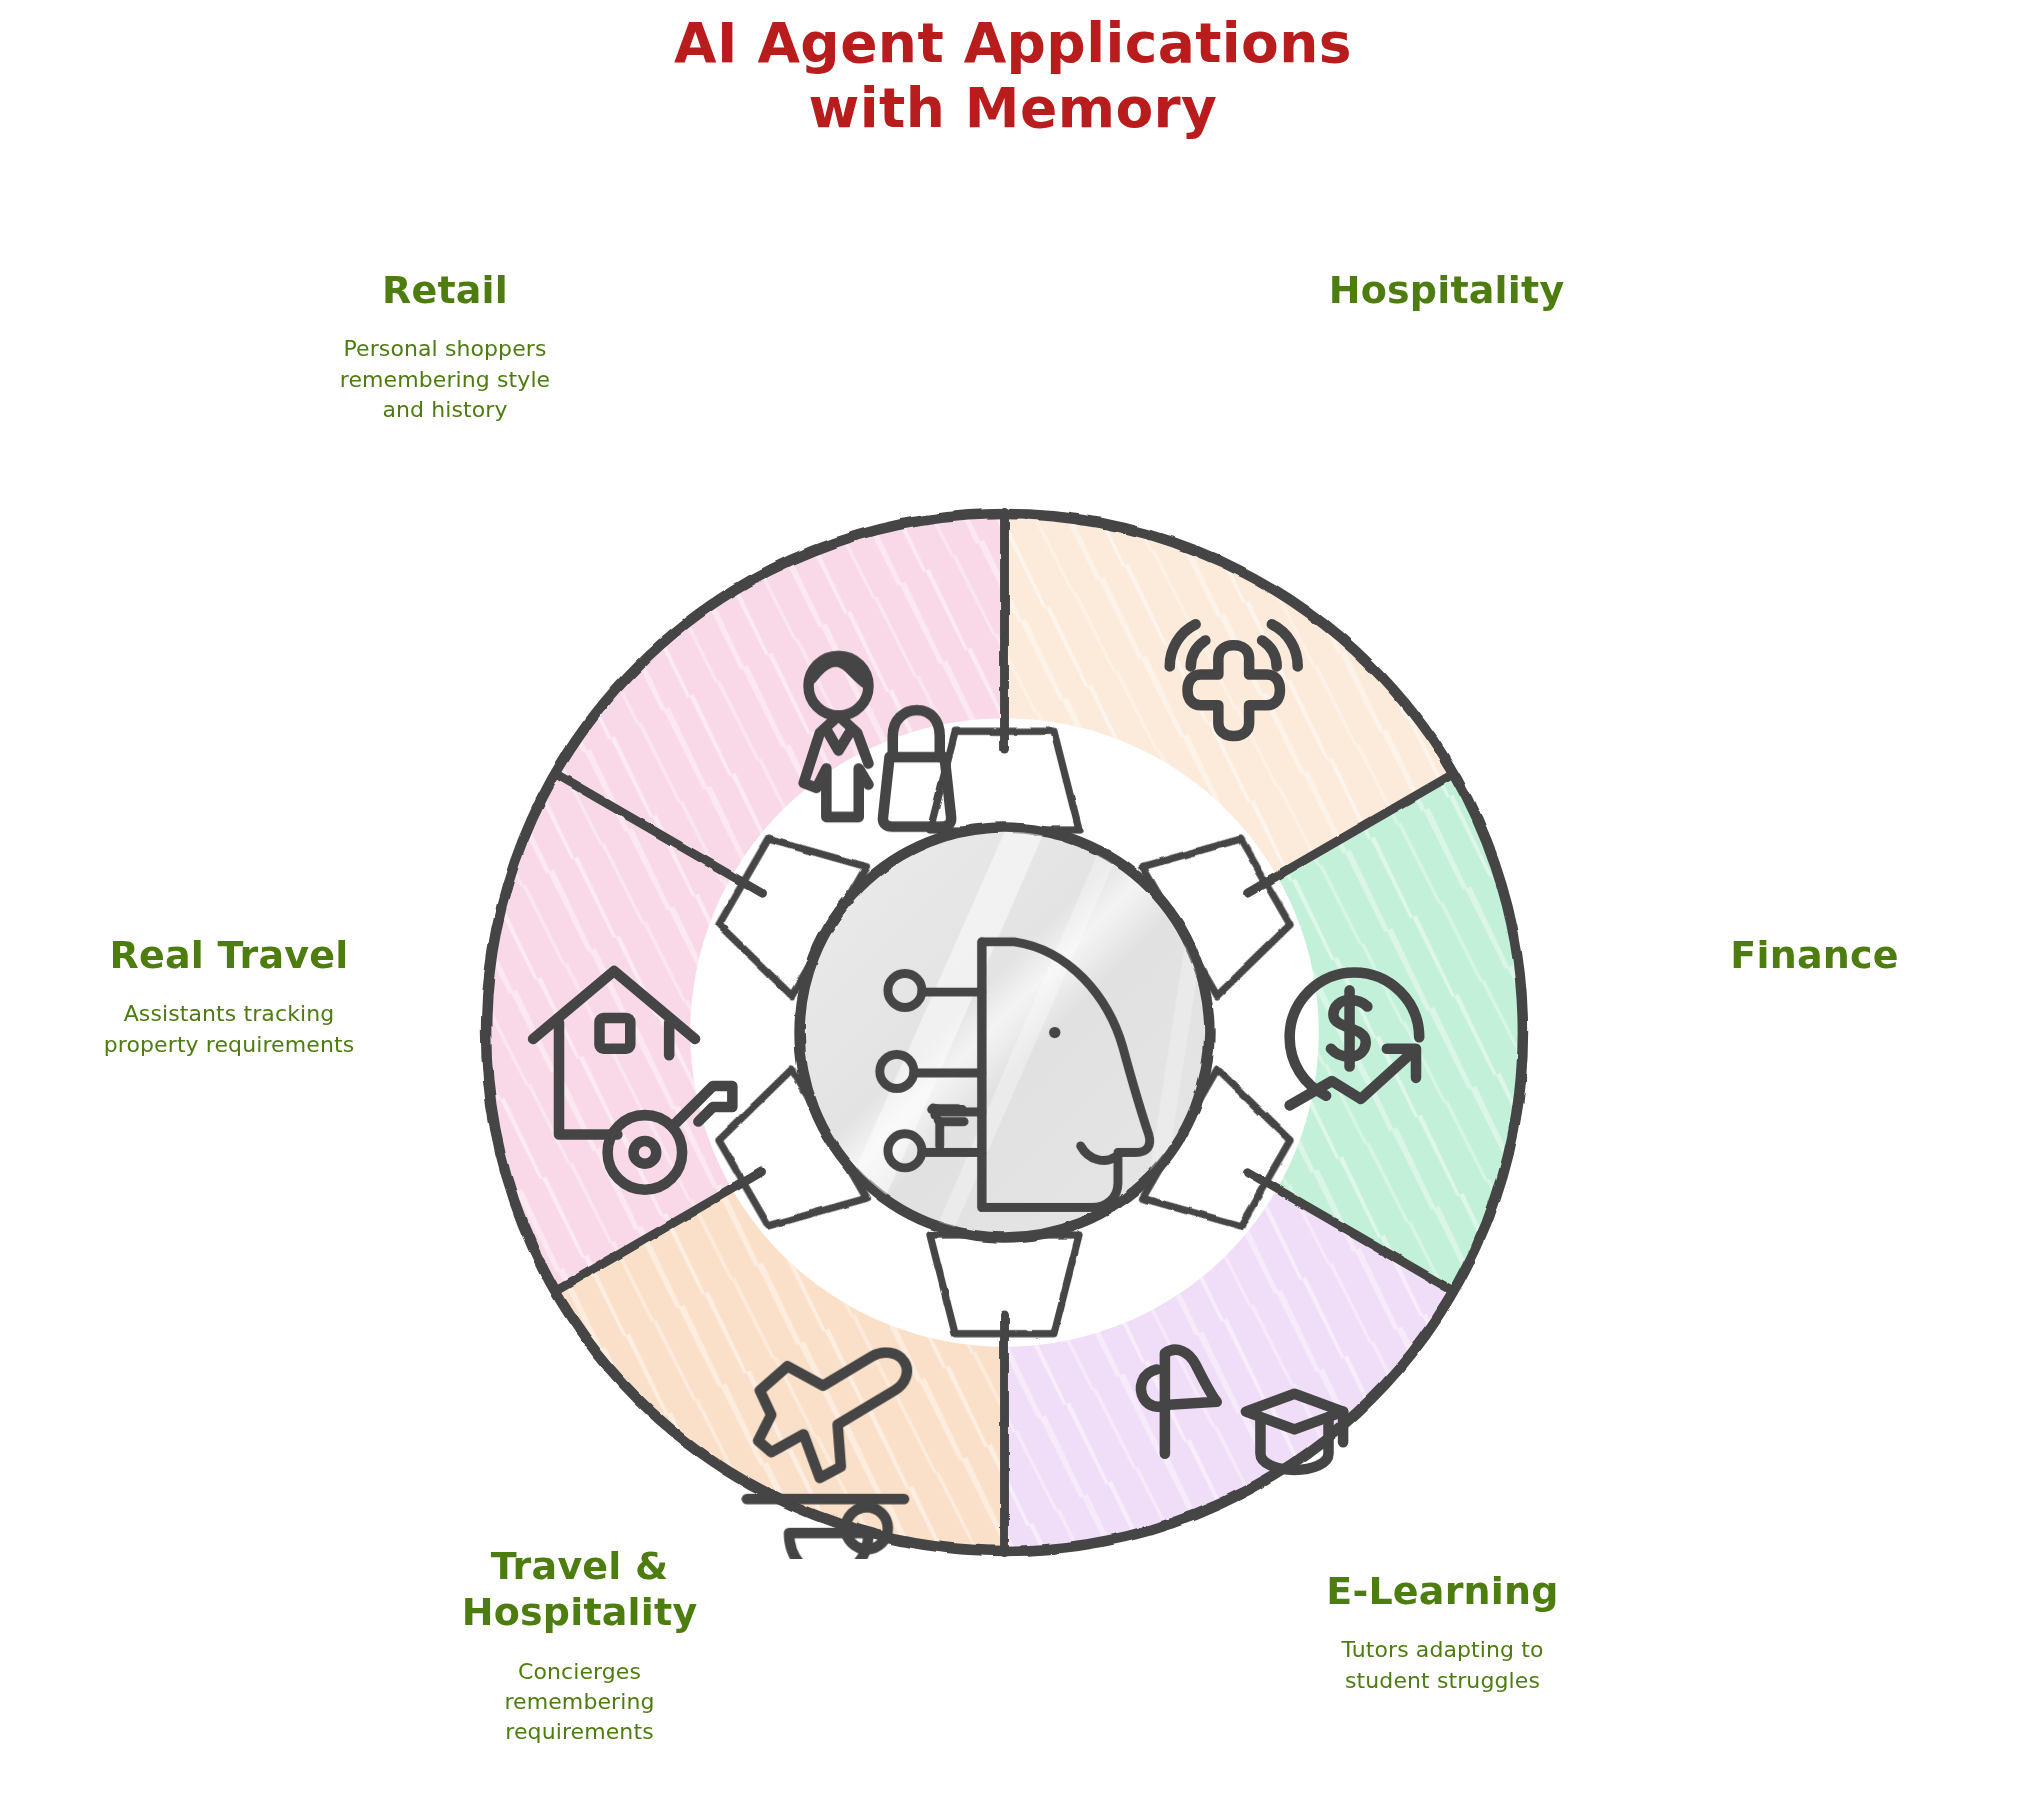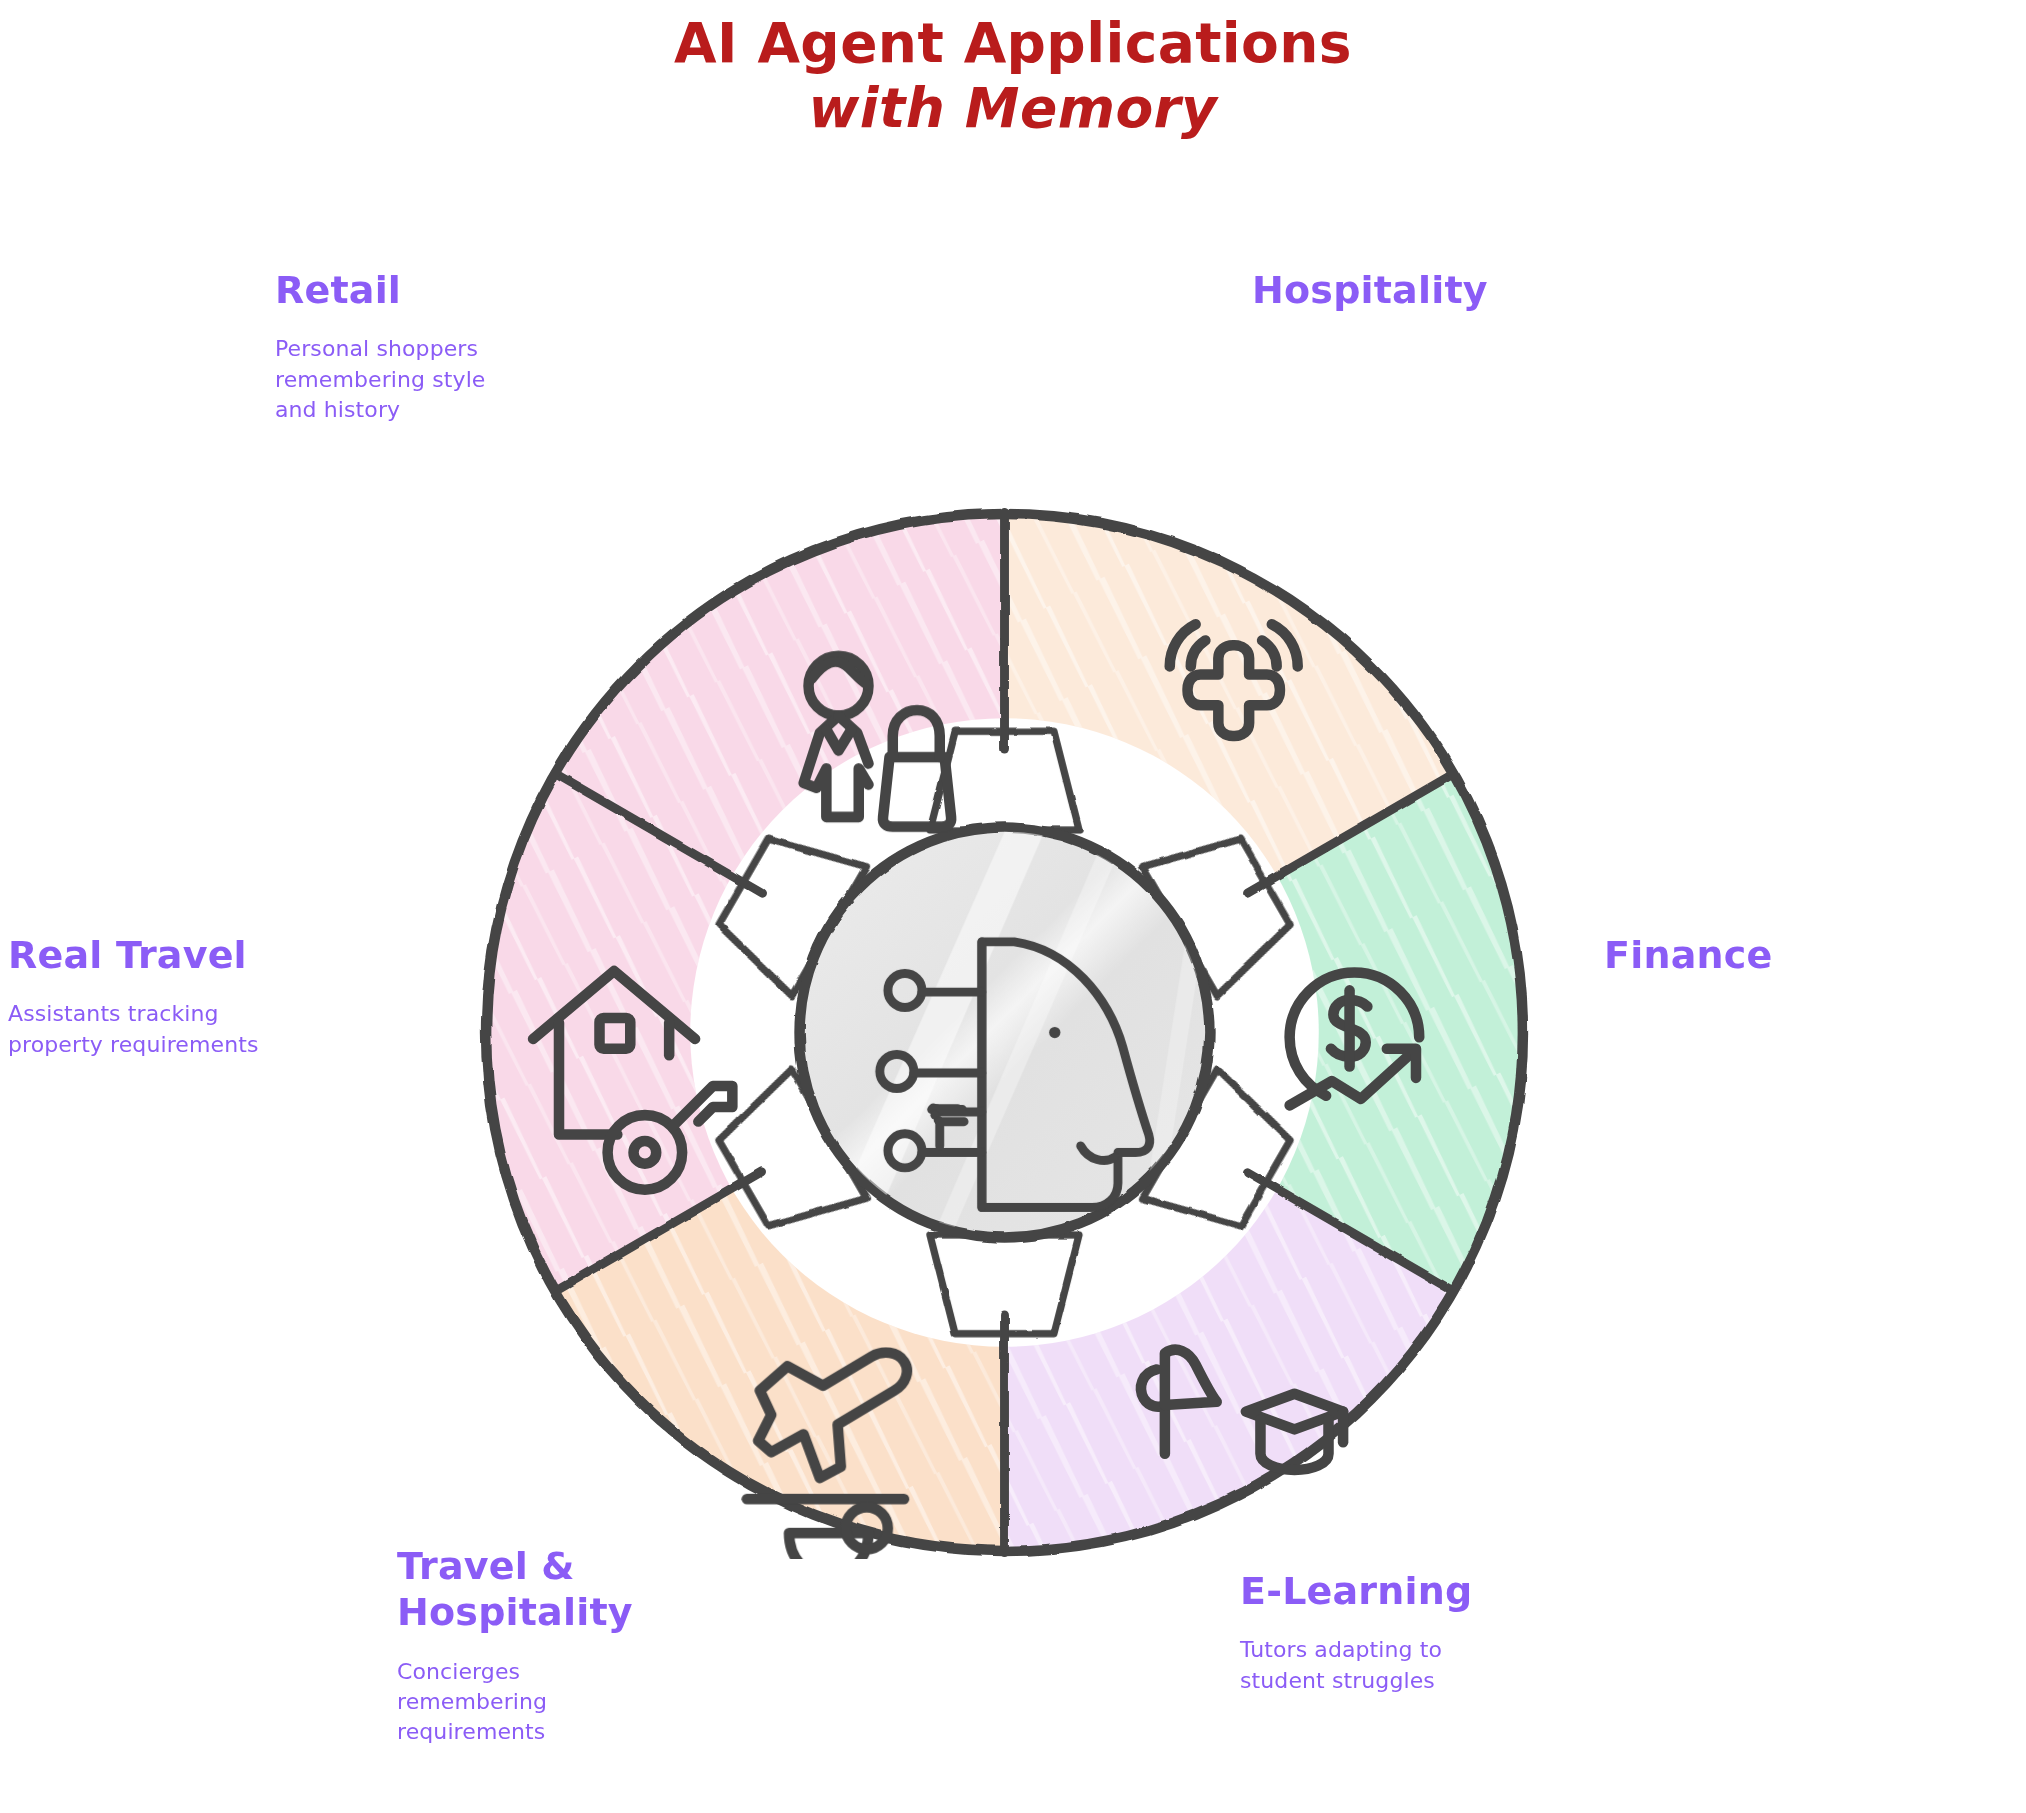--- a/index.html
+++ b/index.html
@@ -23,27 +23,27 @@
     left: 0;
     width: 2026px;
     text-align: center;
     font-family: "DejaVu Sans", sans-serif;
     font-weight: bold;
     font-size: 55px;
     line-height: 1.18;
     letter-spacing: 0.4px;
     color: #b91c1c;
   }
-  #title .l2 { display: block; font-style: italic; }
+  #title .l2 { display: block; }
 
   
   .label-block {
     position: absolute;
-    text-align: left;
-    color: #8b5cf6;
+    text-align: center;
+    color: #4d7c0f;
   }
   .label-head {
     font-family: "DejaVu Sans", sans-serif;
     font-weight: bold;
     font-size: 38px;
     line-height: 1.22;
     letter-spacing: 0.2px;
     margin-bottom: 21px;
     white-space: pre-line;
   }

